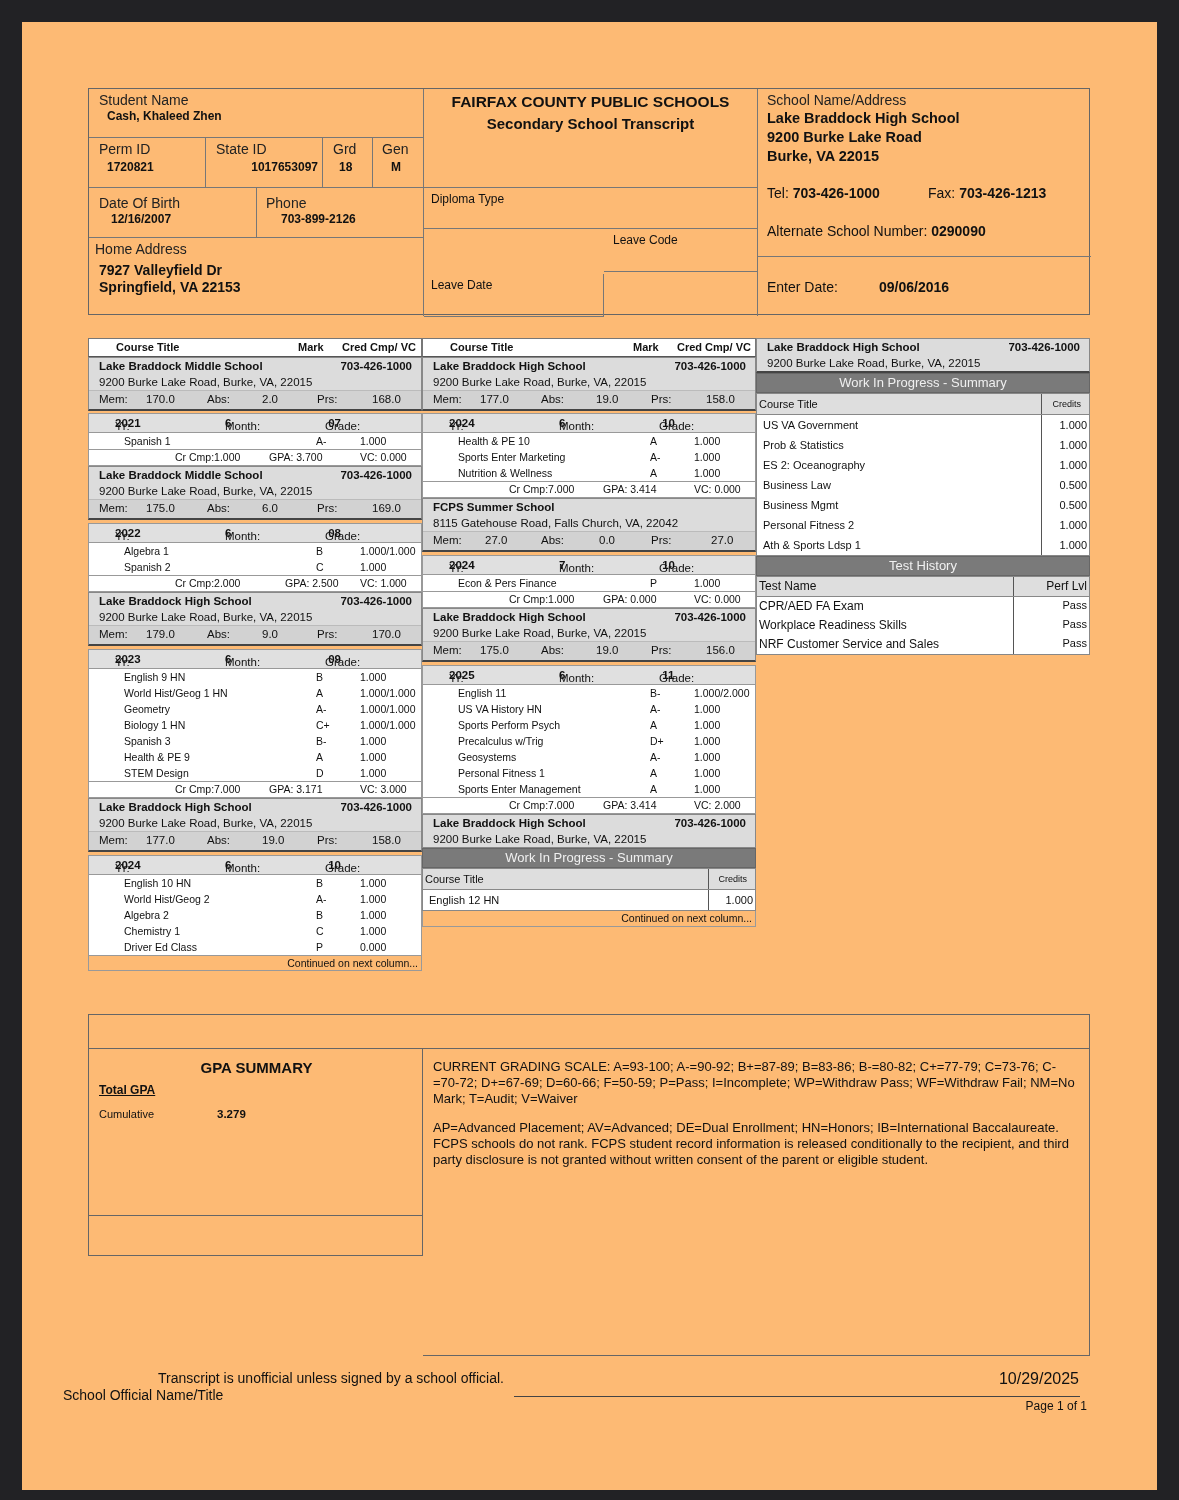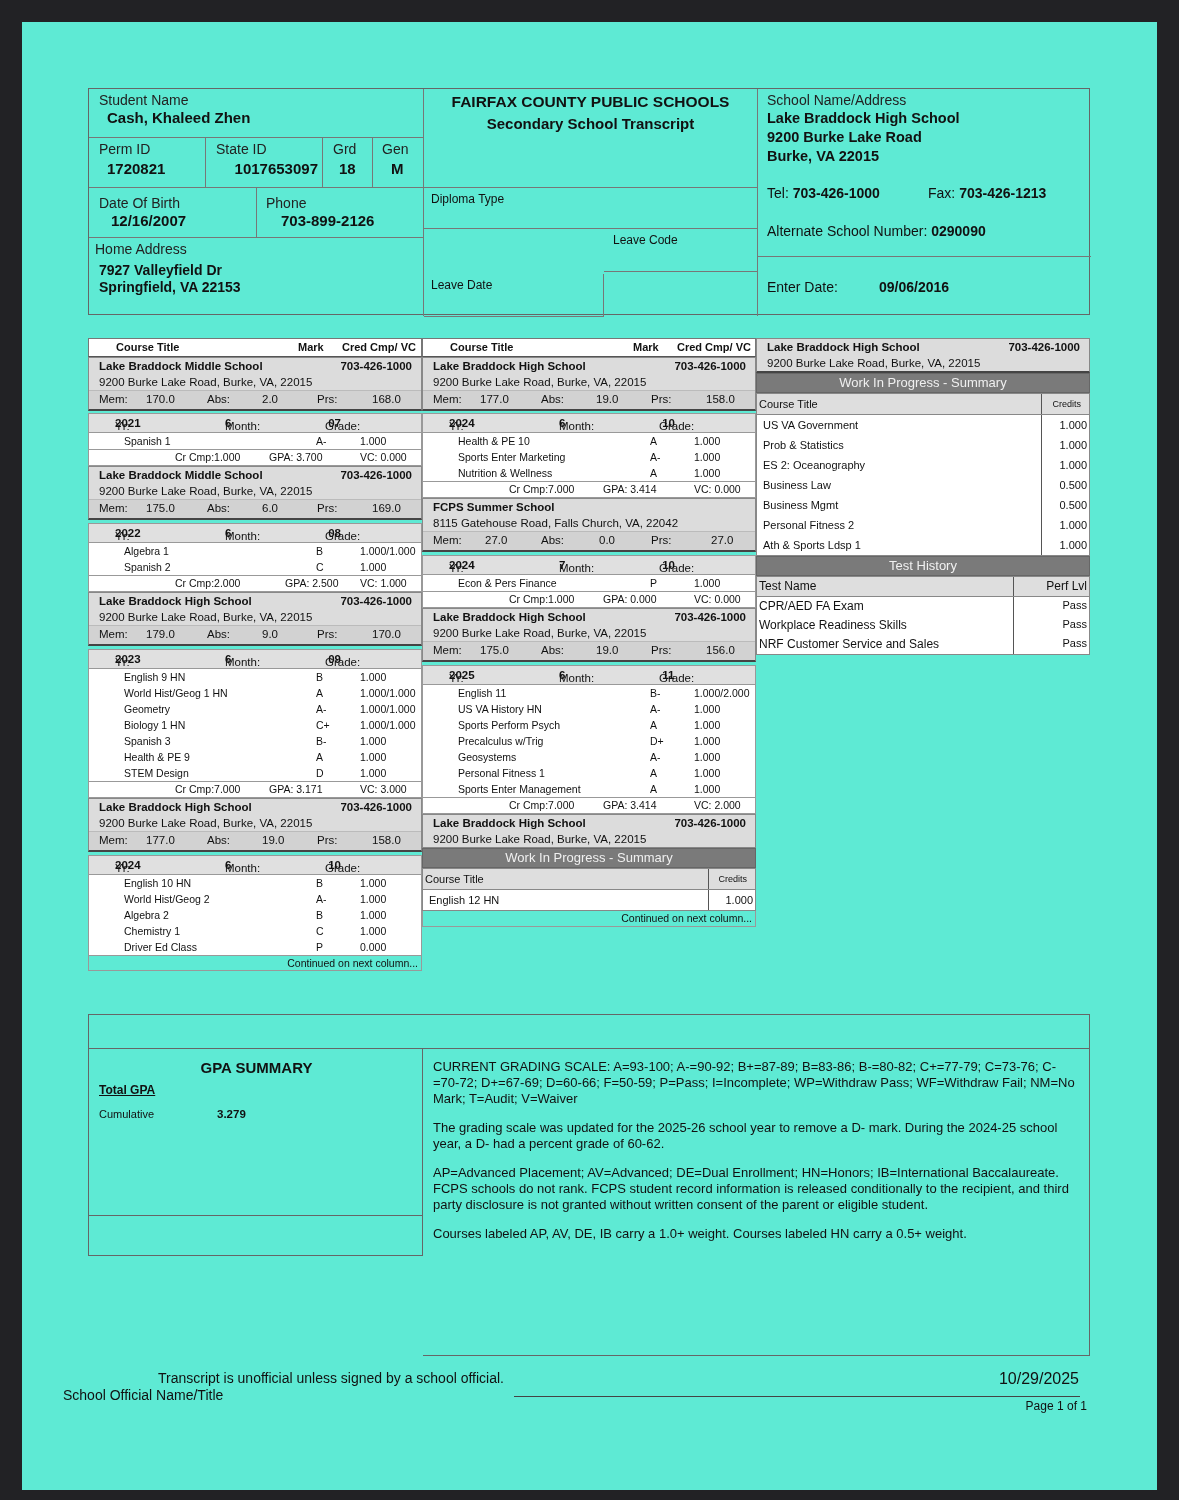--- a/index.html
+++ b/index.html
@@ -1,22 +1,22 @@
 <!DOCTYPE html>
 <html><head>
 <meta charset="utf-8">
 <style>
   html, body { margin:0; padding:0; }
   body { width:1179px; height:1500px; background:#222225; position:relative; overflow:hidden;
          font-family:"Liberation Sans", sans-serif; color:#111; }
-  .page { position:absolute; left:22px; top:22px; width:1135px; height:1468px; background:#5eead4; }
+  .page { position:absolute; left:22px; top:22px; width:1135px; height:1468px; background:#fdba74; }
   .abs { position:absolute; }
   .box { position:absolute; border:1px solid #777; box-sizing:border-box; }
   .lbl { font-size:14px; color:#222; }
-  .val { font-size:15px; font-weight:bold; }
+  .val { font-size:12px; font-weight:bold; }
   .b { font-weight:bold; }
 
   
   .hdr { position:absolute; left:66px; top:66px; width:1002px; height:227px; border:1.5px solid #666; box-sizing:border-box; }
 
   
   .col { position:absolute; top:316px; width:334px; font-size:11px; }
   .colhead { height:17px; border:1px solid #777; border-bottom:1.5px solid #555; background:#fff; position:relative; font-weight:bold; font-size:11px; }
   .colhead span { position:absolute; top:2px; }
   .school { background:#dcdcdc; border:1px solid #888; border-bottom:2px solid #444; position:relative; }
@@ -572,23 +572,21 @@
     <div class="abs" style="left:0;top:0;width:1002px;height:35px;border:1.5px solid #666;box-sizing:border-box;"></div>
     <div class="abs" style="left:0;top:35px;width:335px;height:167px;border:1.5px solid #666;border-top:none;box-sizing:border-box;">
       <div class="abs b" style="left:0;width:335px;text-align:center;top:10px;font-size:15px;">GPA SUMMARY</div>
       <div class="abs b" style="left:10px;top:34px;font-size:12px;text-decoration:underline;">Total GPA</div>
       <div class="abs" style="left:10px;top:59px;font-size:11px;">Cumulative</div>
       <div class="abs b" style="left:128px;top:59px;font-size:11.5px;">3.279</div>
     </div>
     <div class="abs" style="left:0;top:202px;width:335px;height:40px;border:1.5px solid #666;border-top:none;box-sizing:border-box;"></div>
     <div class="abs notes" style="left:335px;top:35px;width:667px;height:307px;border:1.5px solid #666;border-top:none;border-left:none;box-sizing:border-box;padding:10px 14px 0 10px;">
       <p>CURRENT GRADING SCALE: A=93-100; A-=90-92; B+=87-89; B=83-86; B-=80-82; C+=77-79; C=73-76; C-=70-72; D+=67-69; D=60-66; F=50-59; P=Pass; I=Incomplete; WP=Withdraw Pass; WF=Withdraw Fail; NM=No Mark; T=Audit; V=Waiver</p>
-      <p>The grading scale was updated for the 2025-26 school year to remove a D- mark. During the 2024-25 school year, a D- had a percent grade of 60-62.</p>
       <p>AP=Advanced Placement; AV=Advanced; DE=Dual Enrollment; HN=Honors; IB=International Baccalaureate. FCPS schools do not rank. FCPS student record information is released conditionally to the recipient, and third party disclosure is not granted without written consent of the parent or eligible student.</p>
-      <p>Courses labeled AP, AV, DE, IB carry a 1.0+ weight.  Courses labeled HN carry a 0.5+ weight.</p>
     </div>
   </div>
 
   <div class="abs" style="left:0;top:1348px;width:482px;text-align:right;font-size:14px;">Transcript is unofficial unless signed by a school official.</div>
   <div class="abs" style="left:0;top:1365px;width:482px;font-size:14px;margin-left:41px;">School  Official  Name/Title</div>
   <div class="abs" style="left:492px;top:1374px;width:566px;height:1px;background:#444;"></div>
   <div class="abs" style="right:78px;top:1348px;font-size:16px;">10/29/2025</div>
   <div class="abs" style="right:70px;top:1377px;font-size:12px;">Page 1 of 1</div>
 </div>
 

